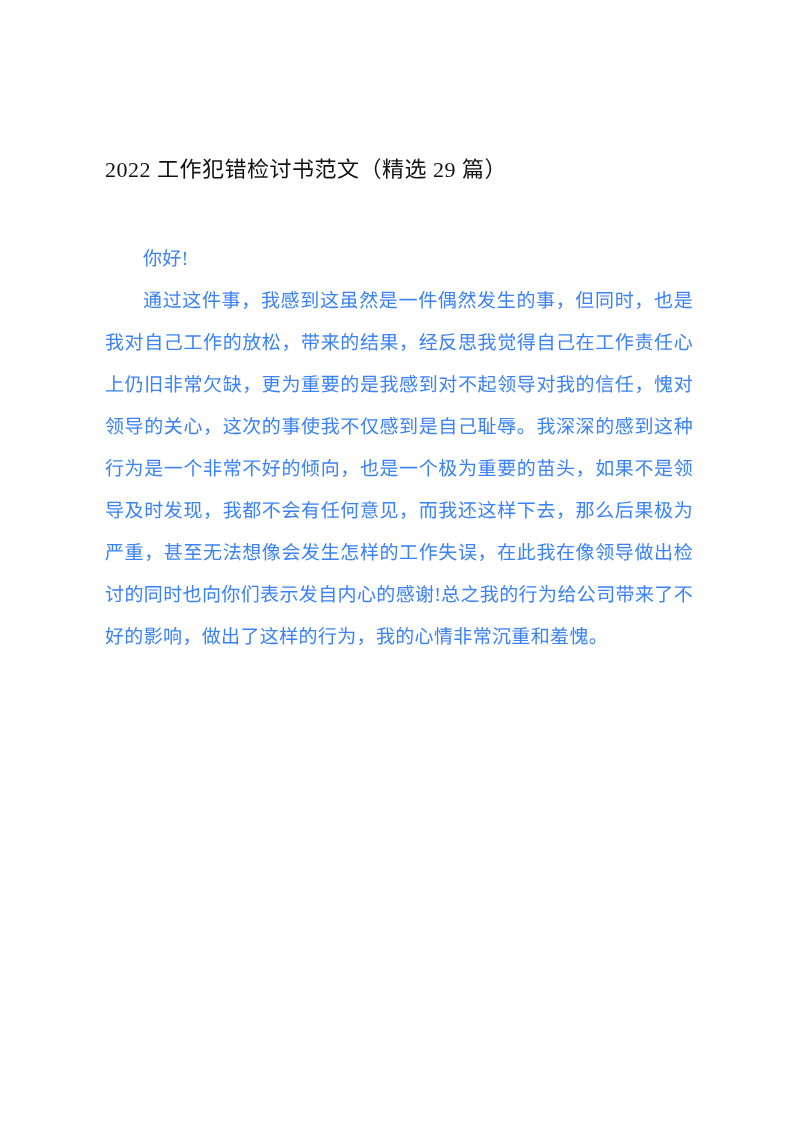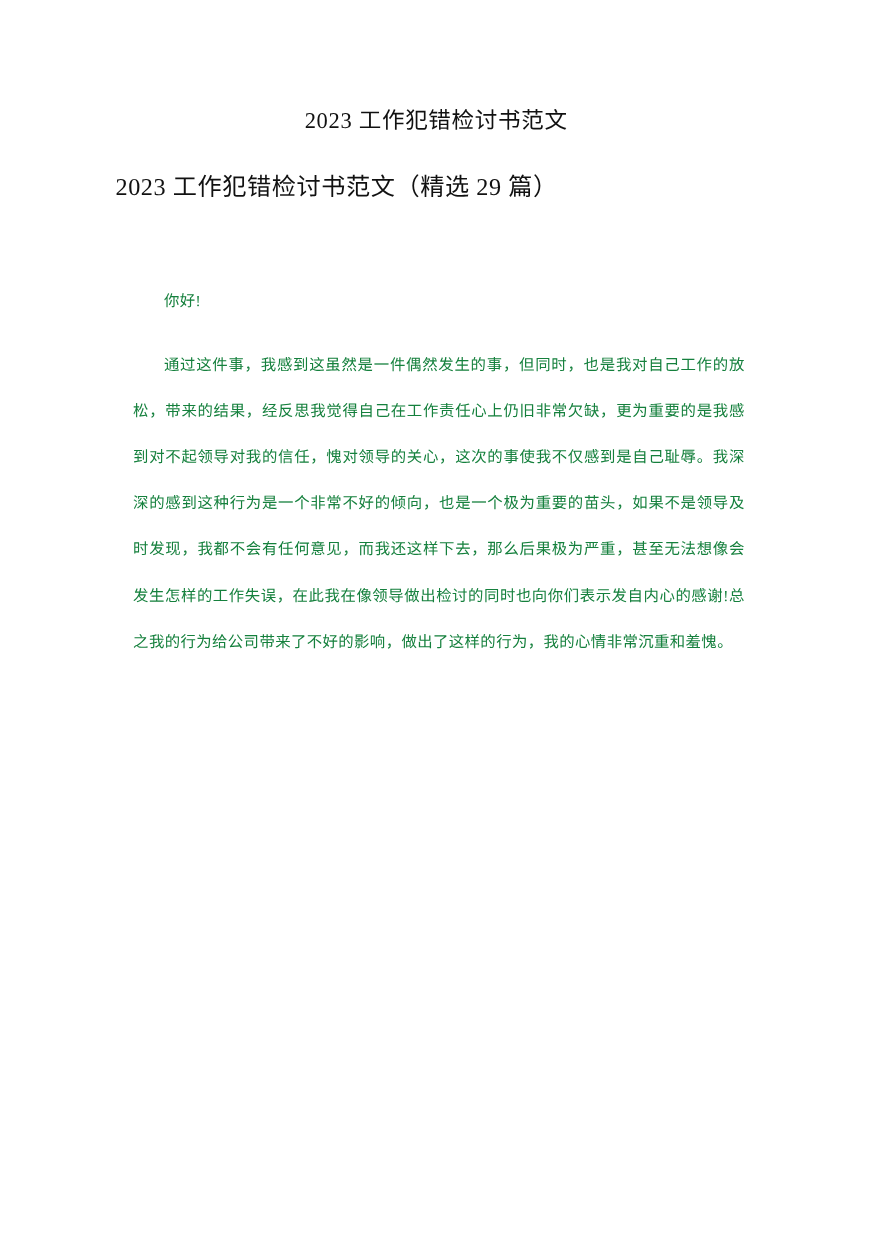--- a/index.html
+++ b/index.html
@@ -51,39 +51,38 @@
 
   
   .body-block {
     position: absolute;
     left: 105px;
     top: 238px;
     width: 588px;
   }
 
   .para {
-    margin: 16px;
-    font-size: 14px;
+    margin: 0;
+    font-size: 19px;
     line-height: 42px;
     letter-spacing: 0.35px;
     text-align: justify;
     text-justify: inter-ideograph;
     text-indent: 2em;
-    color: #15803d;
+    color: #3b82f6;
     word-break: break-all;
   }
 </style>
 </head>
 <body>
 
 <div class="page">
 
-  <div class="doc-title">2023 工作犯错检讨书范文</div>
 
-  <div class="heading heading-1">2023 工作犯错检讨书范文（精选 29 篇）</div>
+  <div class="heading heading-1">2022 工作犯错检讨书范文（精选 29 篇）</div>
 
 
   <div class="body-block">
     <p class="para">你好!</p>
     <p class="para">通过这件事，我感到这虽然是一件偶然发生的事，但同时，也是我对自己工作的放松，带来的结果，经反思我觉得自己在工作责任心上仍旧非常欠缺，更为重要的是我感到对不起领导对我的信任，愧对领导的关心，这次的事使我不仅感到是自己耻辱。我深深的感到这种行为是一个非常不好的倾向，也是一个极为重要的苗头，如果不是领导及时发现，我都不会有任何意见，而我还这样下去，那么后果极为严重，甚至无法想像会发生怎样的工作失误，在此我在像领导做出检讨的同时也向你们表示发自内心的感谢!总之我的行为给公司带来了不好的影响，做出了这样的行为，我的心情非常沉重和羞愧。</p>
   </div>
 
 </div>
 
 </body></html>

